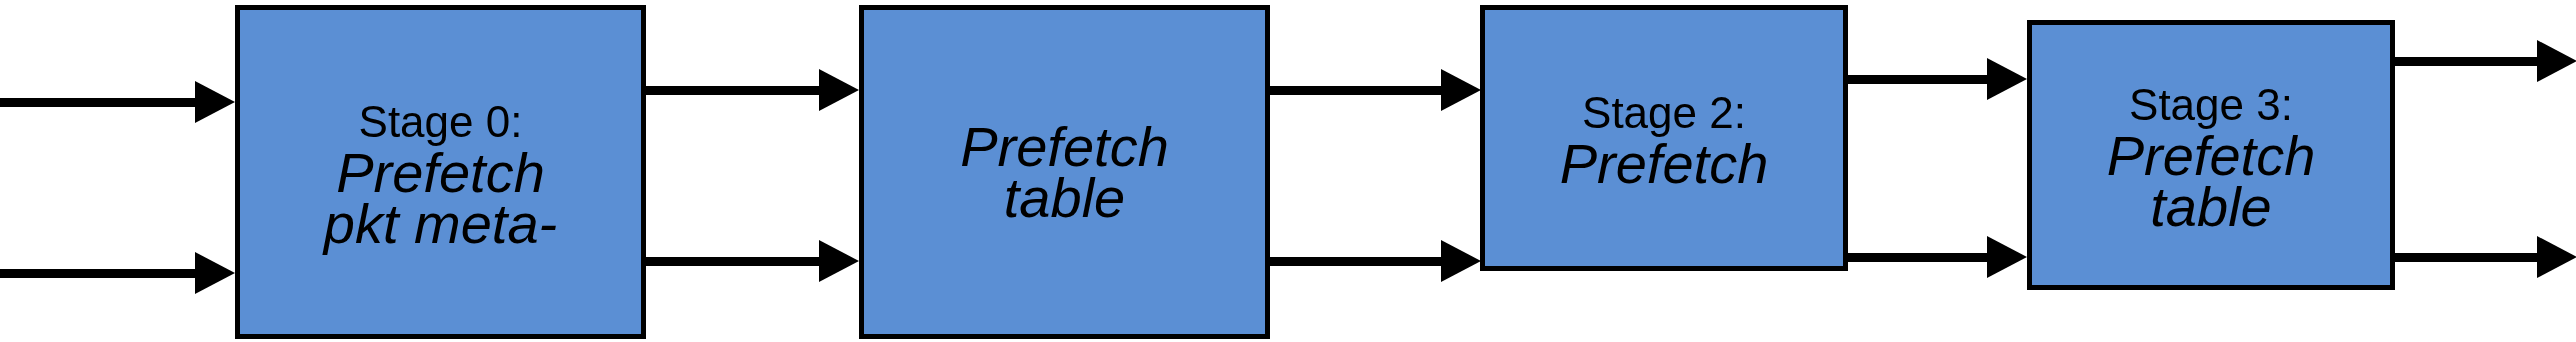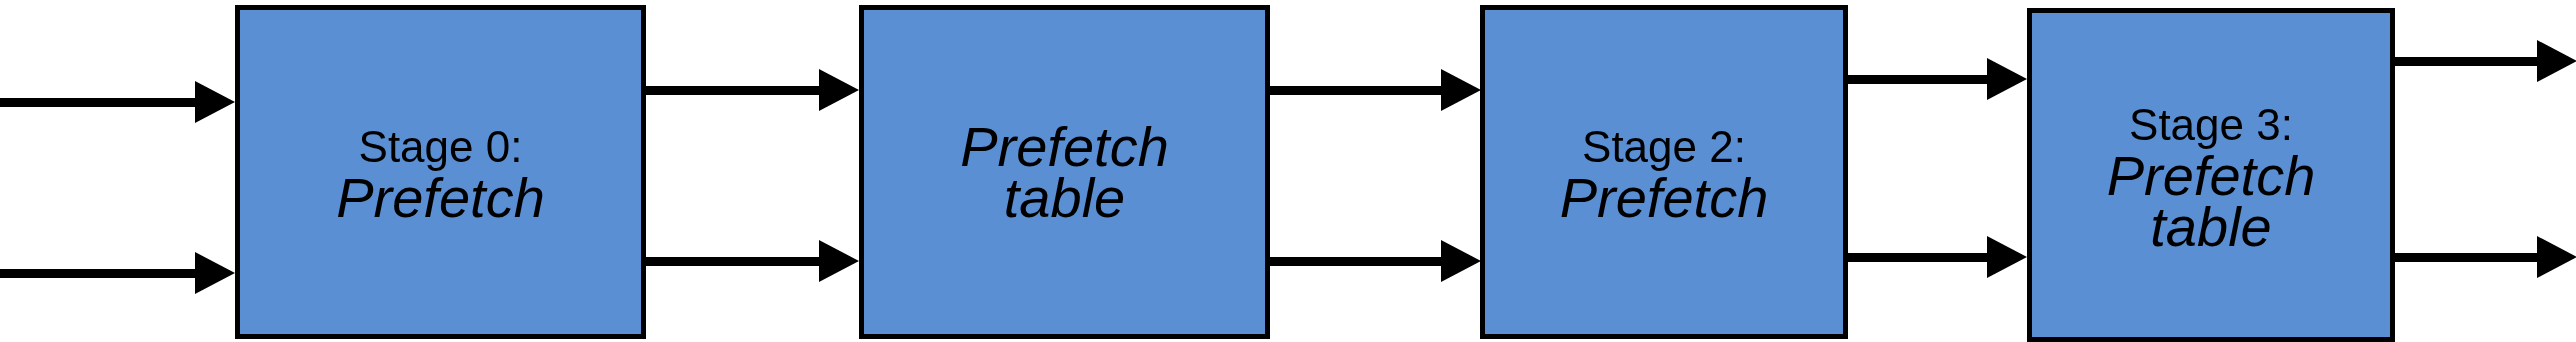--- a/index.html
+++ b/index.html
@@ -74,20 +74,21 @@
     <div class="head" style="left:195px;"></div>
   </div>
   <div class="arrow" style="left:0px; top:273px; width:235px;">
     <div class="shaft" style="width:198px;"></div>
     <div class="head" style="left:195px;"></div>
   </div>
 
   <div class="stage-box" style="left:235px; top:5px; width:411px; height:334px;">
     <div class="stage-title">Stage 0:</div>
     <div class="stage-sub">Prefetch</div>
+    <div class="stage-sub">pkt meta-</div>
   </div>
 
   <div class="arrow" style="left:645px; top:90px; width:214px;">
     <div class="shaft" style="width:176px;"></div>
     <div class="head" style="left:174px;"></div>
   </div>
   <div class="arrow" style="left:645px; top:261px; width:214px;">
     <div class="shaft" style="width:176px;"></div>
     <div class="head" style="left:174px;"></div>
   </div>
@@ -99,35 +100,35 @@
 
   <div class="arrow" style="left:1270px; top:90px; width:210px;">
     <div class="shaft" style="width:173px;"></div>
     <div class="head" style="left:171px;"></div>
   </div>
   <div class="arrow" style="left:1270px; top:261px; width:210px;">
     <div class="shaft" style="width:173px;"></div>
     <div class="head" style="left:171px;"></div>
   </div>
 
-  <div class="stage-box" style="left:1480px; top:5px; width:368px; height:334px;">
+  <div class="stage-box" style="left:1480px; top:5px; width:368px; height:266px;">
     <div class="stage-title">Stage 2:</div>
     <div class="stage-sub">Prefetch</div>
   </div>
 
   <div class="arrow" style="left:1848px; top:79px; width:178px;">
     <div class="shaft" style="width:141px;"></div>
     <div class="head" style="left:139px;"></div>
   </div>
   <div class="arrow" style="left:1848px; top:257px; width:178px;">
     <div class="shaft" style="width:141px;"></div>
     <div class="head" style="left:139px;"></div>
   </div>
 
-  <div class="stage-box" style="left:2027px; top:8px; width:368px; height:334px;">
+  <div class="stage-box" style="left:2027px; top:20px; width:368px; height:270px;">
     <div class="stage-title">Stage 3:</div>
     <div class="stage-sub">Prefetch</div>
     <div class="stage-sub">table</div>
   </div>
 
   <div class="arrow" style="left:2395px; top:61px; width:181px;">
     <div class="shaft" style="width:144px;"></div>
     <div class="head" style="left:142px;"></div>
   </div>
   <div class="arrow" style="left:2395px; top:257px; width:181px;">

